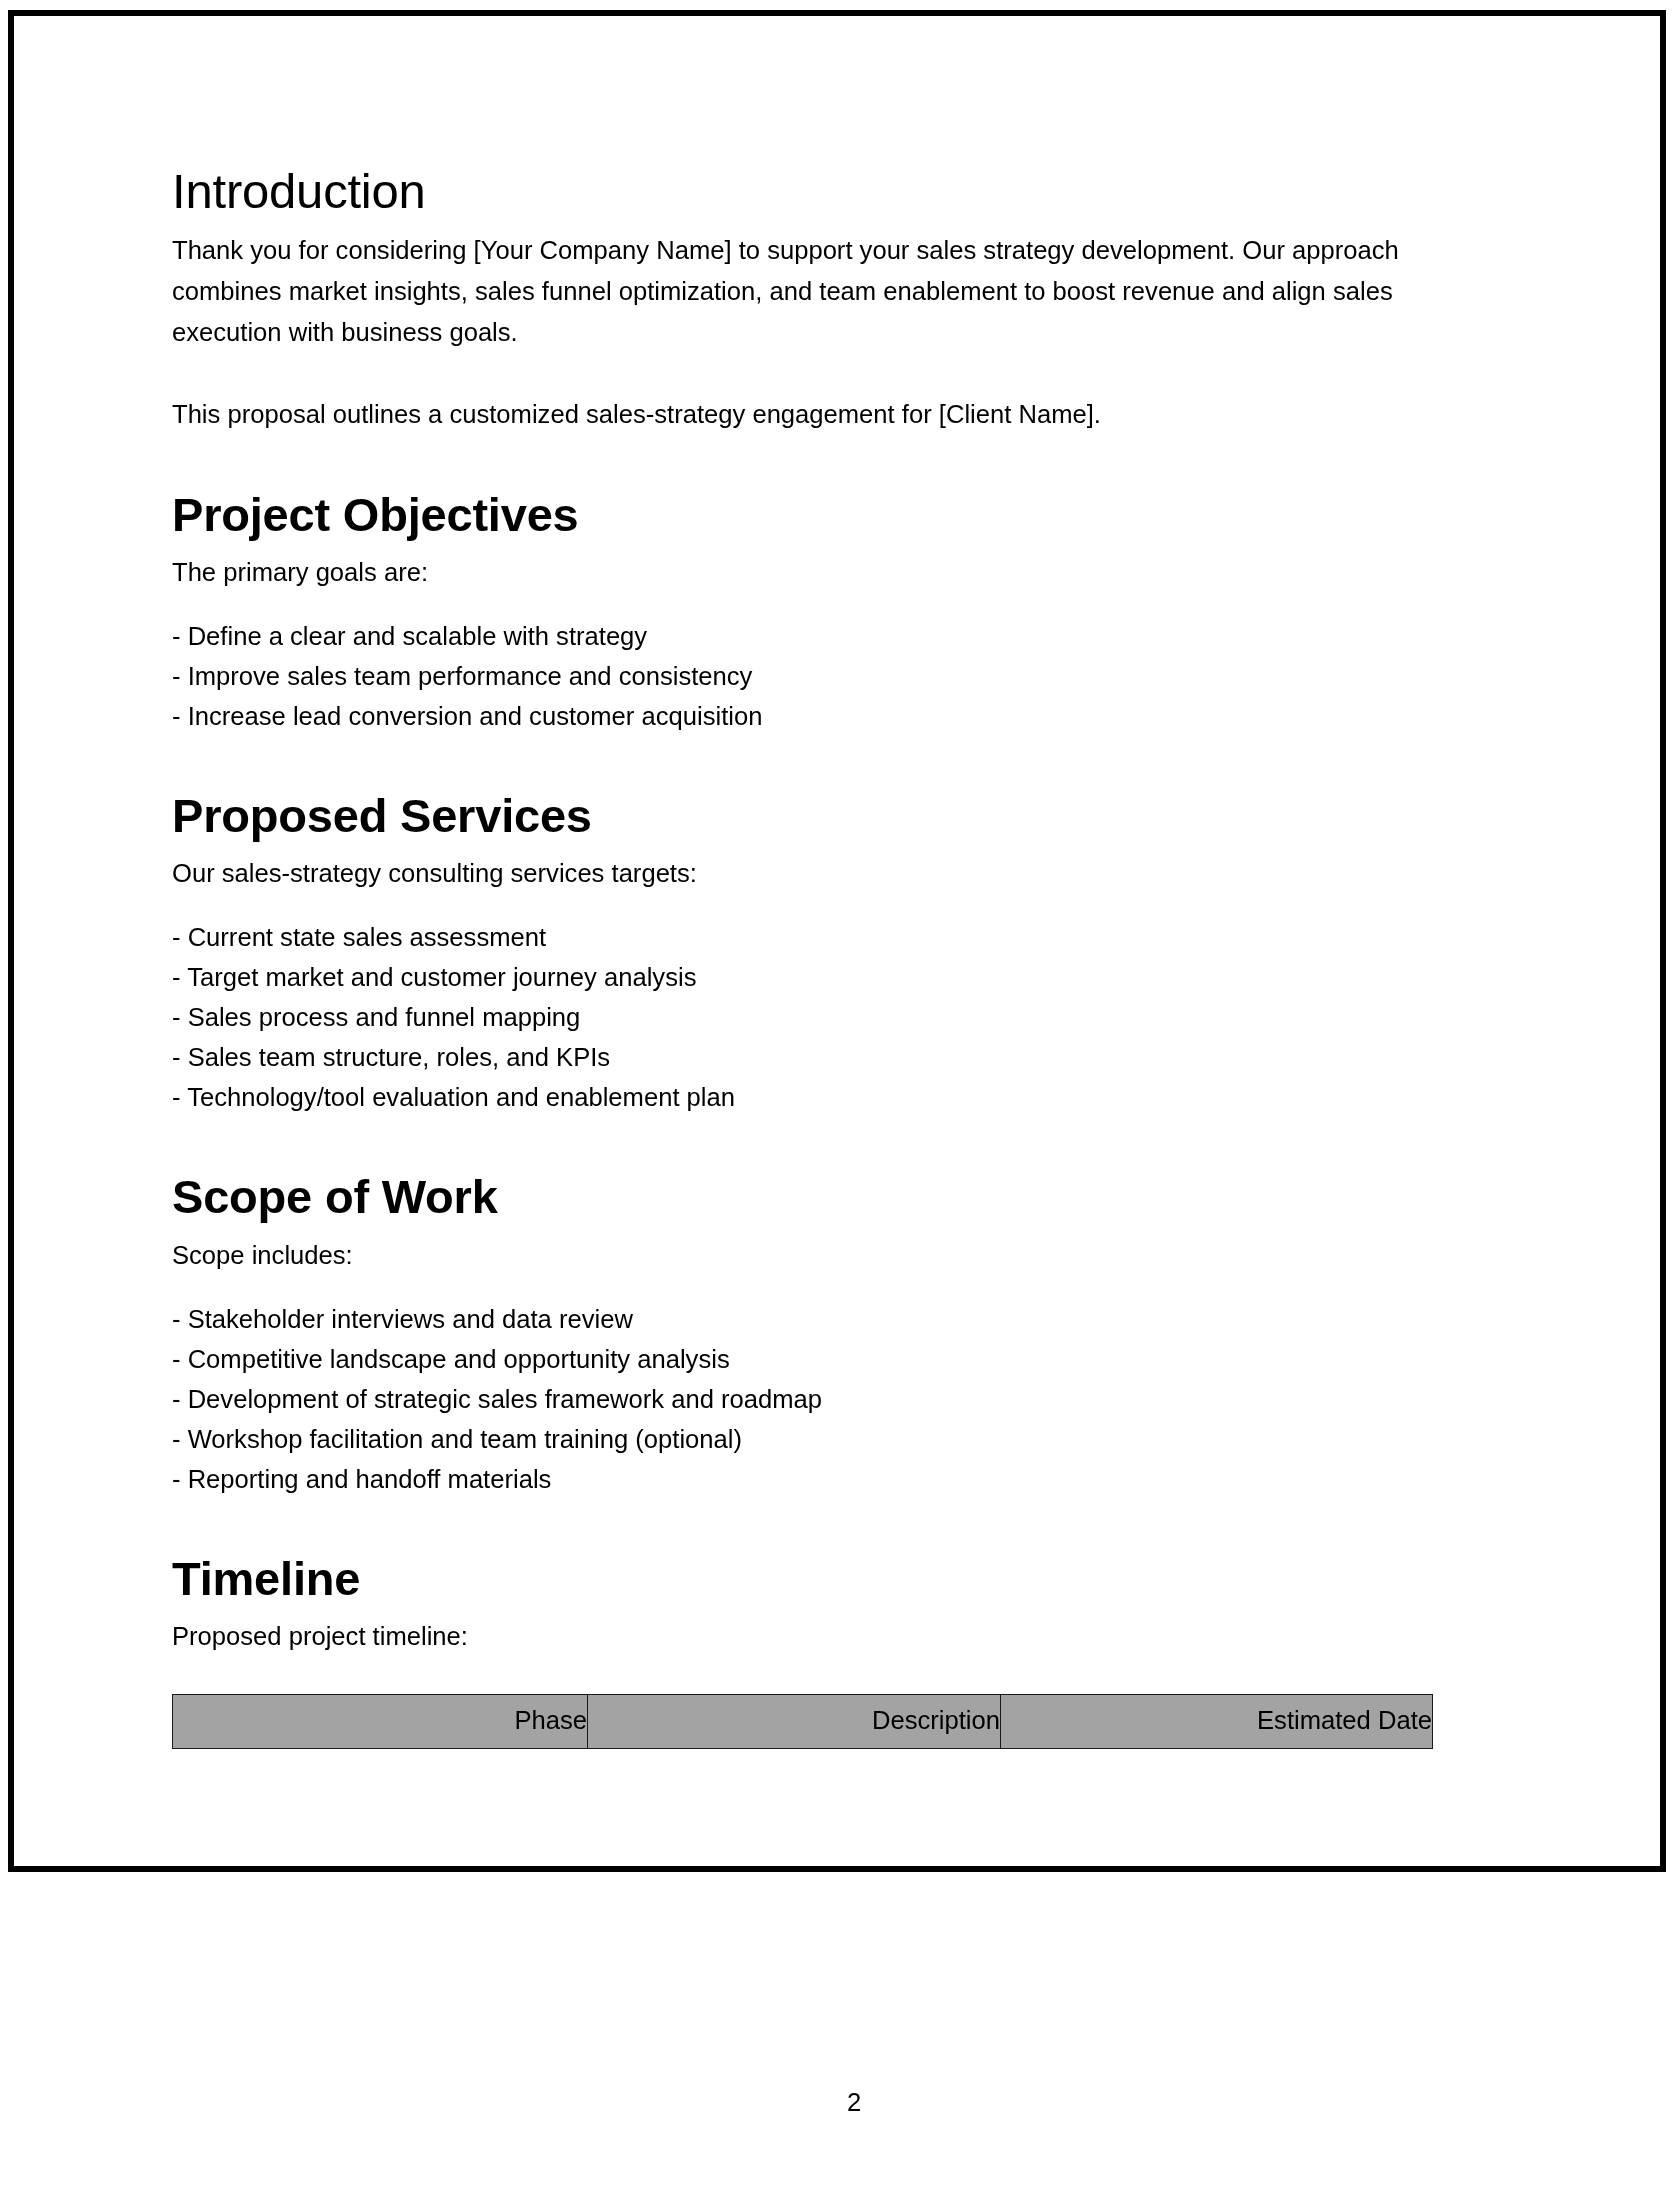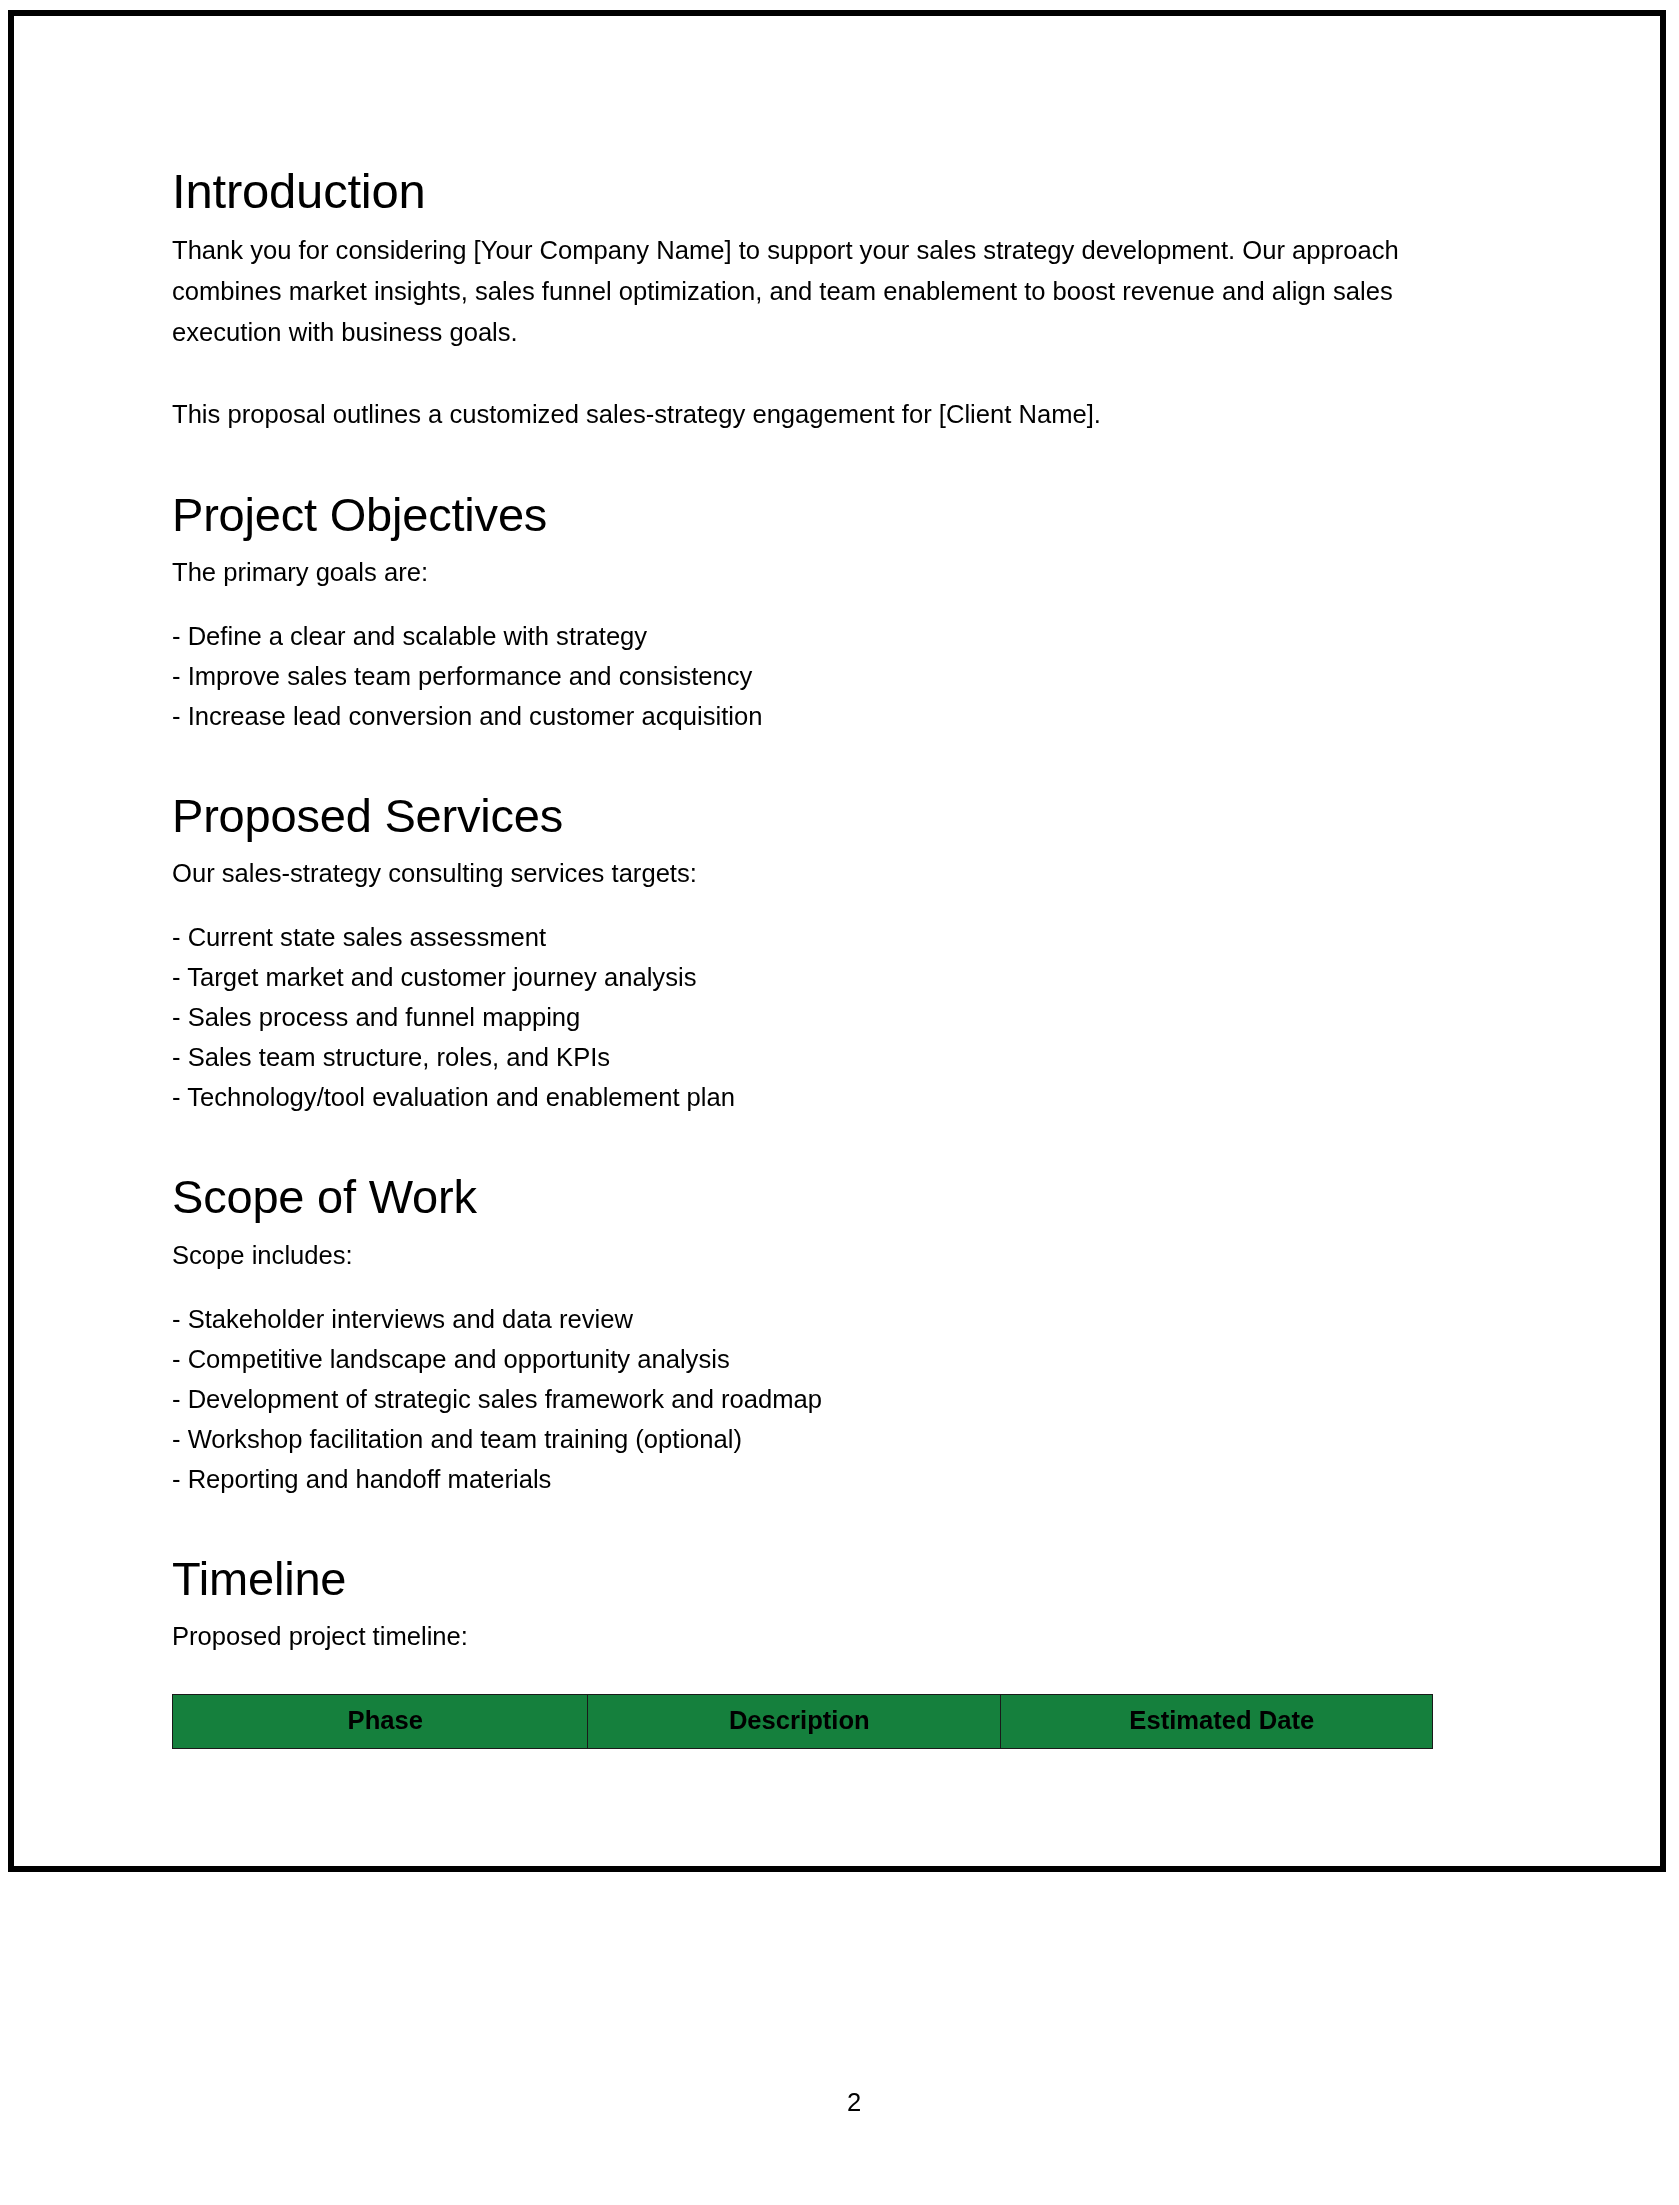--- a/index.html
+++ b/index.html
@@ -41,21 +41,21 @@
     font-family: "Liberation Sans", sans-serif;
     font-weight: 400;
     font-size: 49px;
     line-height: 1.06;
     margin: 0 0 12.4px 0;
     letter-spacing: -0.2px;
     color: #000000;
   }
   h2.section-heading {
     font-family: "Liberation Sans", sans-serif;
-    font-weight: 400;
+    font-weight: 700;
     font-size: 47px;
     line-height: 1.06;
     margin: 0 0 12.4px 0;
     letter-spacing: -0.2px;
     color: #000000;
   }
 
   
   p.body-para {
     font-size: 25.6px;
@@ -86,27 +86,27 @@
   
   table.timeline-table {
     border-collapse: collapse;
     width: 1260px;
     table-layout: fixed;
     margin: 0;
   }
   table.timeline-table th {
     border: 1.8px solid #1a1a1a;
     font-size: 25.6px;
-    font-weight: 700;
-    text-align: center;
+    font-weight: 400;
+    text-align: right;
     padding: 5.3px 0 7px 10.6px;
     height: 41px;
     vertical-align: middle;
     color: #000000;
-    background: #15803d;
+    background: #a3a3a3;
   }
   col.col-phase { width: 415px; }
   col.col-desc  { width: 413px; }
   col.col-date  { width: 432px; }
 
   
   .page-number {
     position: absolute;
     left: 0;
     top: 2071px;

